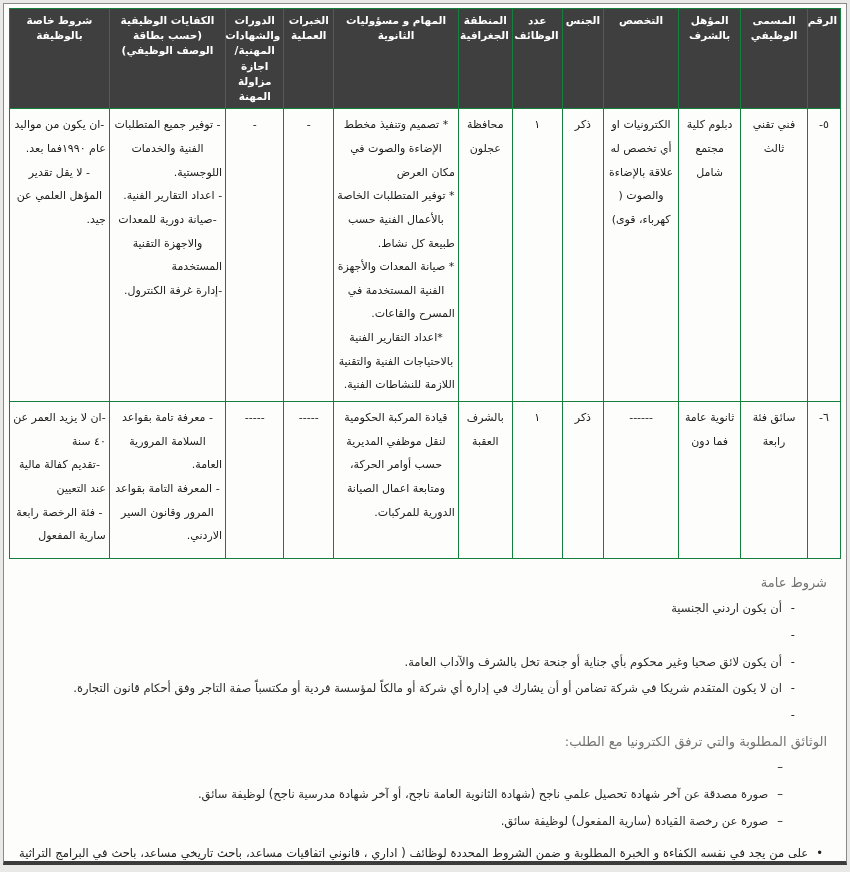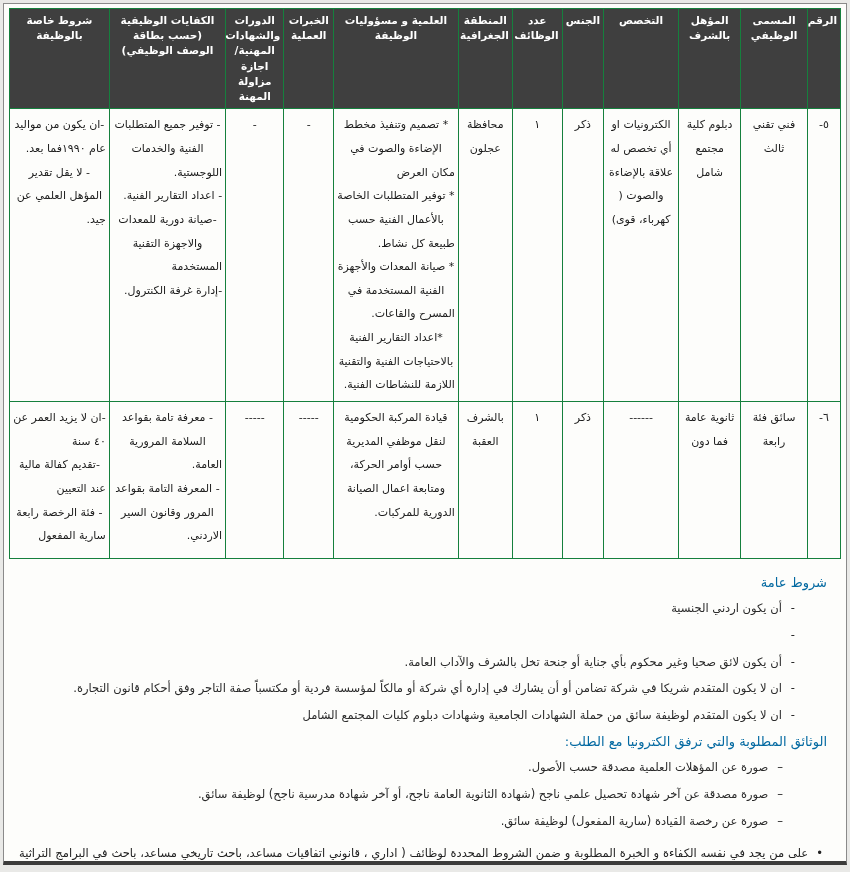--- a/index.html
+++ b/index.html
@@ -46,21 +46,21 @@
     text-align: center;
   }
   td.just { text-align: justify; text-align-last: right; padding: 4px 6px; }
   tr.row-5 { height: 268px; }
   tr.row-6 { height: 157px; }
   tr.head-row { height: 64px; }
 
   
   .sections { padding: 8px 14px 0 10px; color: #222; }
   .section-title {
-    font-size: 13px; color: #0369a1;
+    font-size: 13px; color: #737373;
     margin: 8px 0 10px 0;
   }
   .li {
     display: flex; gap: 9px;
     font-size: 11.5px; line-height: 1.55;
     margin: 0 32px 9px 0;
     color: #2a2a2a;
   }
   .li .marker { flex: 0 0 auto; }
   .docs .li { margin-right: 44px; }
@@ -94,21 +94,21 @@
     </colgroup>
     <thead>
       <tr class="head-row">
         <th>الرقم</th>
         <th>المسمى الوظيفي</th>
         <th>المؤهل بالشرف</th>
         <th>التخصص</th>
         <th>الجنس</th>
         <th>عدد الوظائف</th>
         <th>المنطقة الجغرافية</th>
-        <th>العلمية و مسؤوليات الوظيفة</th>
+        <th>المهام و مسؤوليات الثانوية</th>
         <th>الخبرات العملية</th>
         <th>الدورات والشهادات المهنية/اجازة مزاولة المهنة</th>
         <th>الكفايات الوظيفية (حسب بطاقة الوصف الوظيفي)</th>
         <th>شروط خاصة بالوظيفة</th>
       </tr>
     </thead>
     <tbody>
       <tr class="row-5">
         <td>٥-</td>
         <td>فني تقني ثالث</td>
@@ -164,29 +164,27 @@
       <div class="li">
         <span class="marker">-</span>
         <span>أن يكون لائق صحيا وغير محكوم بأي جناية أو جنحة تخل بالشرف والآداب العامة.</span>
       </div>
       <div class="li">
         <span class="marker">-</span>
         <span>ان لا يكون المتقدم شريكا في شركة تضامن أو أن يشارك في إدارة أي شركة أو مالكاً لمؤسسة فردية أو مكتسباً صفة التاجر وفق أحكام قانون التجارة.</span>
       </div>
       <div class="li">
         <span class="marker">-</span>
-        <span>ان لا يكون المتقدم لوظيفة سائق من حملة الشهادات الجامعية وشهادات دبلوم كليات المجتمع الشامل</span>
       </div>
     </div>
 
     <div class="docs">
       <div class="section-title">الوثائق المطلوبة والتي ترفق الكترونيا مع الطلب:</div>
       <div class="li">
         <span class="marker">–</span>
-        <span>صورة عن المؤهلات العلمية مصدقة حسب الأصول.</span>
       </div>
       <div class="li">
         <span class="marker">–</span>
         <span>صورة مصدقة عن آخر شهادة تحصيل علمي ناجح (شهادة الثانوية العامة ناجح، أو آخر شهادة مدرسية ناجح) لوظيفة سائق.</span>
       </div>
       <div class="li">
         <span class="marker">–</span>
         <span>صورة عن رخصة القيادة (سارية المفعول) لوظيفة سائق.</span>
       </div>
 

